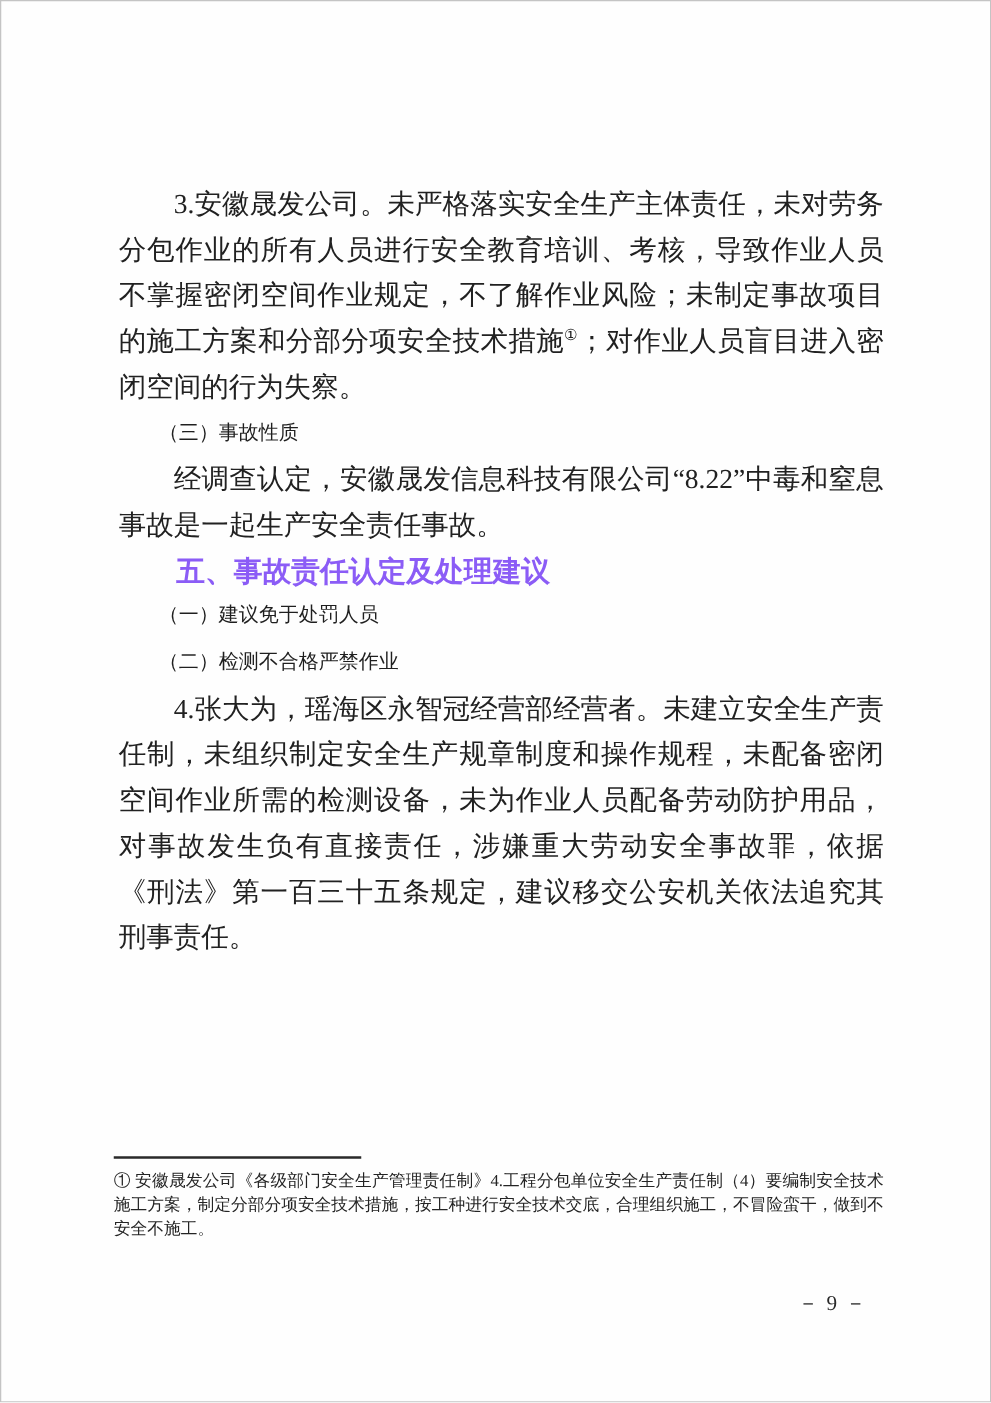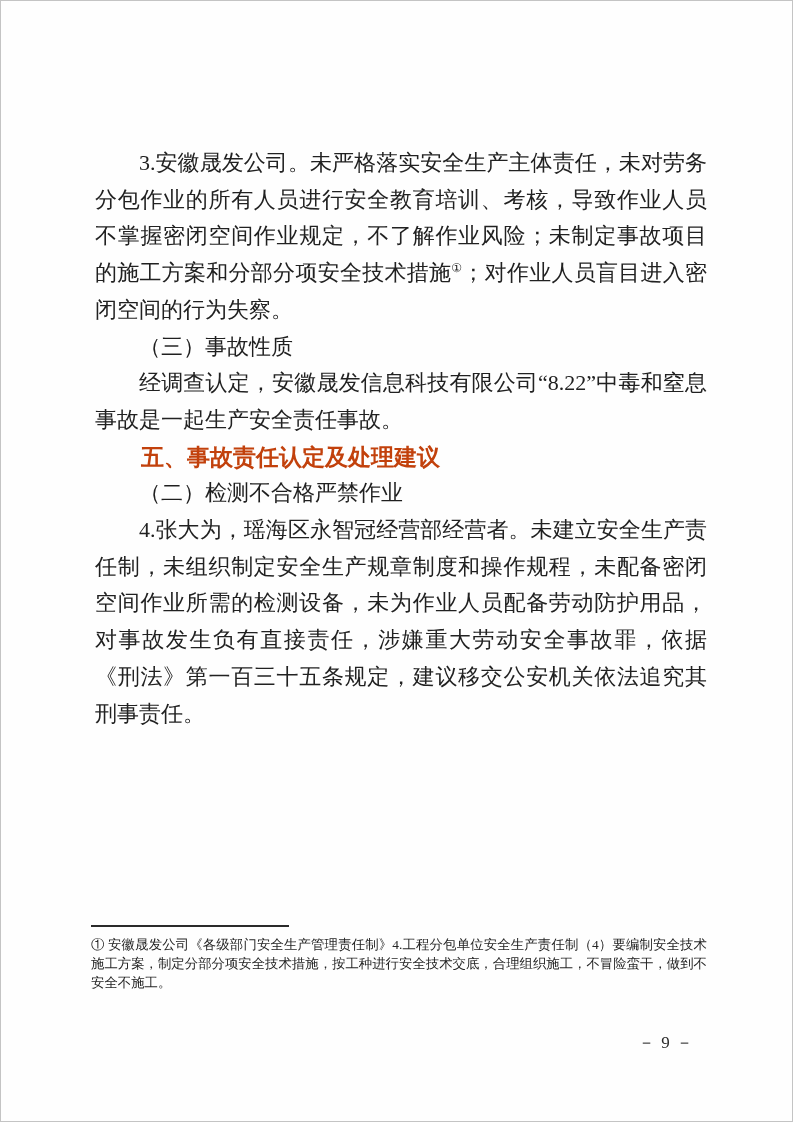--- a/index.html
+++ b/index.html
@@ -32,24 +32,24 @@
     margin: 0;
     text-indent: 2em;
   }
   .content p.no-indent {
     text-indent: 0;
   }
   .mainhead {
     font-family: "Liberation Sans", "DejaVu Sans", sans-serif;
     font-weight: bold;
     font-size: 23px;
-    color: #c2410c;
+    color: #8b5cf6;
   }
   .subhead {
-    font-size: 22px;
+    font-size: 16px;
     color: #1f1f1f;
   }
   .fnref {
     font-size: 0.55em;
     vertical-align: super;
     line-height: 0;
   }
   .footnote {
     position: absolute;
     left: 90px;
@@ -83,20 +83,21 @@
 </head>
 <body>
 
 <div class="page">
 
   <div class="content">
     <p><span>3.安徽晟发公司。未严格落实安全生产主体责任，未对劳务分包作业的所有人员进行安全教育培训、考核，导致作业人员不掌握密闭空间作业规定，不了解作业风险；未制定事故项目的施工方案和分部分项安全技术措施</span><sup class="fnref">①</sup><span>；对作业人员盲目进入密闭空间的行为失察。</span></p>
     <p class="subhead">（三）事故性质</p>
     <p>经调查认定，安徽晟发信息科技有限公司“8.22”中毒和窒息事故是一起生产安全责任事故。</p>
     <p class="mainhead">五、事故责任认定及处理建议</p>
+    <p class="subhead">（一）建议免于处罚人员</p>
     <p class="subhead">（二）检测不合格严禁作业</p>
     <p>4.张大为，瑶海区永智冠经营部经营者。未建立安全生产责任制，未组织制定安全生产规章制度和操作规程，未配备密闭空间作业所需的检测设备，未为作业人员配备劳动防护用品，对事故发生负有直接责任，涉嫌重大劳动安全事故罪，依据《刑法》第一百三十五条规定，建议移交公安机关依法追究其刑事责任。</p>
   </div>
 
   <div class="footnote">
     <div class="fnrule"></div>
     <p class="fntext">① 安徽晟发公司《各级部门安全生产管理责任制》4.工程分包单位安全生产责任制（4）要编制安全技术施工方案，制定分部分项安全技术措施，按工种进行安全技术交底，合理组织施工，不冒险蛮干，做到不安全不施工。</p>
   </div>
 
   <div class="pagenum">－ 9 －</div>

